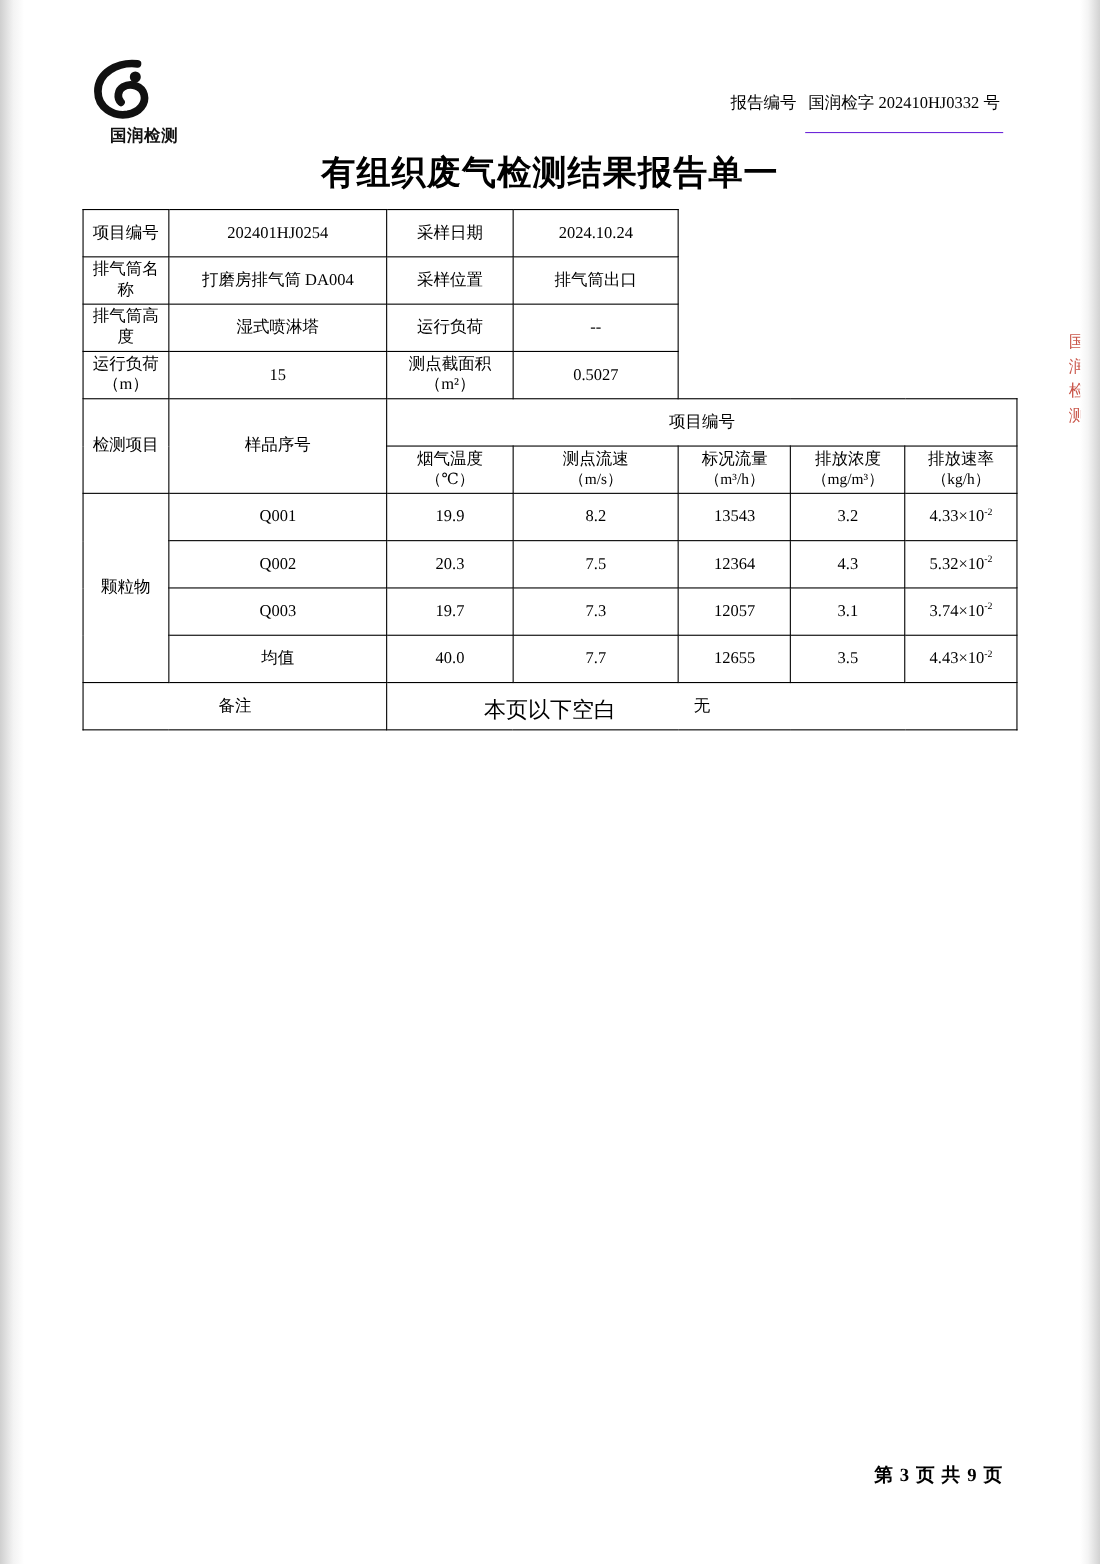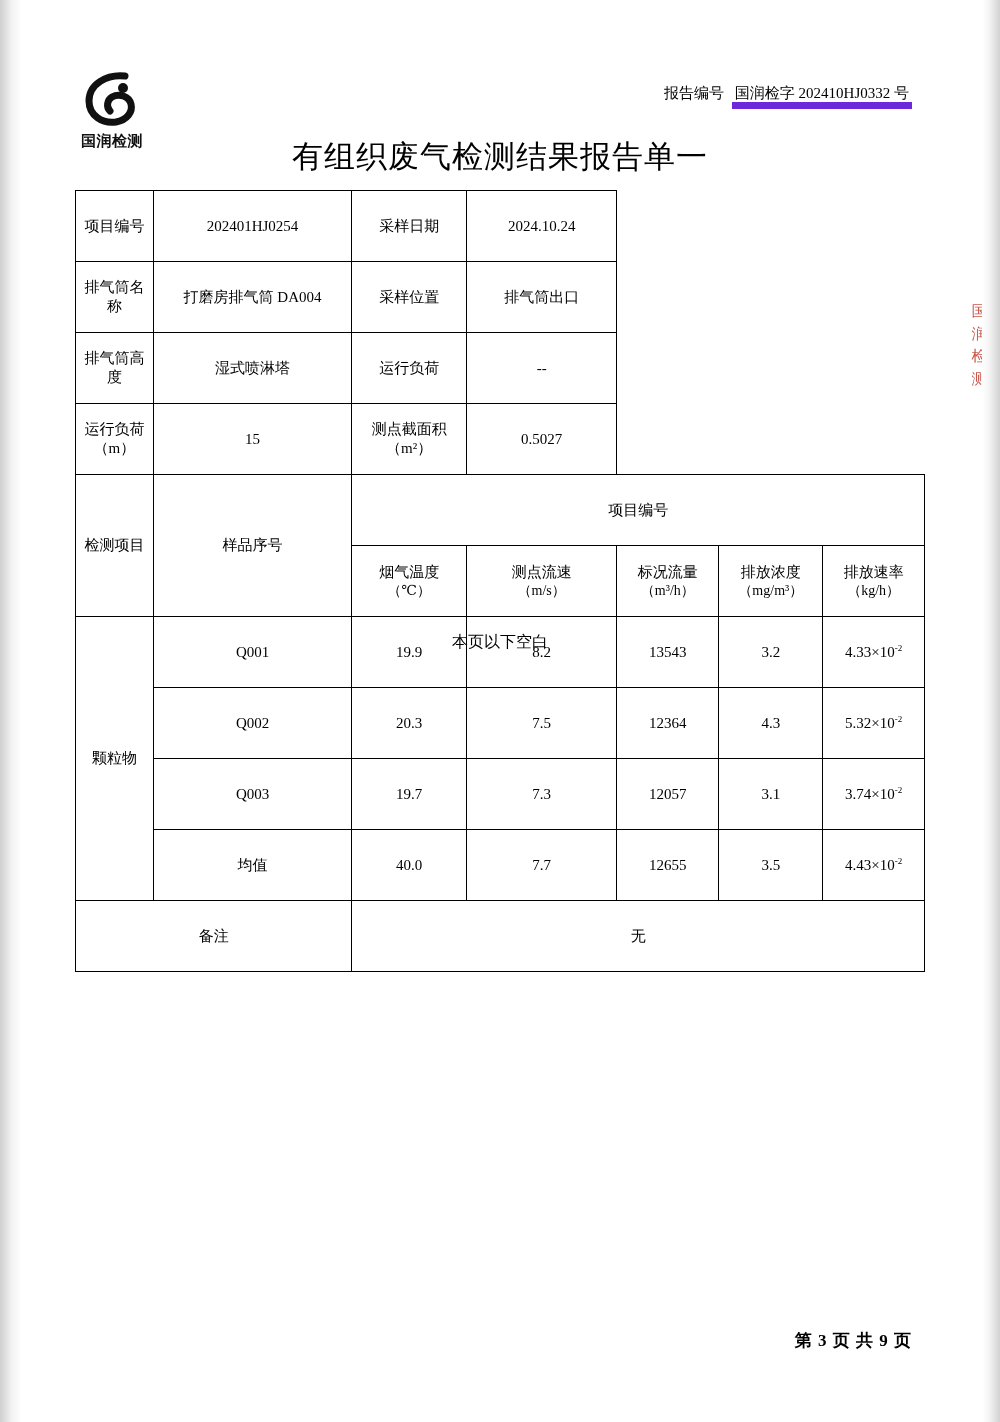--- a/index.html
+++ b/index.html
@@ -33,23 +33,23 @@
     right: 0; top: 0;
     width: 18px; height: 100%;
     background: linear-gradient(to left, #d2d2d2 0%, #f4f4f4 60%, #ffffff 100%);
     pointer-events: none;
   }
 
   
   .logo-block {
     position: absolute;
     left: 62px;
-    top: 68px;
+    top: 50px;
     width: 100px;
-    text-align: center;
+    text-align: right;
   }
   .logo-mark {
     width: 62px;
     height: 62px;
     margin: 0 auto;
     position: relative;
   }
   .logo-name {
     margin-top: 2px;
     font-family: "Liberation Sans", "DejaVu Sans", sans-serif;
@@ -61,60 +61,60 @@
 
   .report-no {
     position: absolute;
     right: 88px;
     top: 84px;
     font-size: 15px;
     white-space: nowrap;
   }
   .report-no .label { margin-right: 4px; }
   .report-no .value {
-    border-bottom: 7px solid #6d28d9;
-    padding: 0 3px 1px 3px;
+    border-bottom: 1px solid #6d28d9;
+    padding: 0 3px 18px 3px;
   }
 
   .doc-title {
     position: absolute;
     left: 0; right: 0;
     top: 136px;
     text-align: center;
     font-size: 31px;
-    font-weight: normal;
+    font-weight: bold;
     letter-spacing: 1px;
     font-family: "Liberation Serif", "DejaVu Serif", serif;
   }
 
   
   table.main {
     position: absolute;
     left: 75px;
     top: 190px;
     width: 850px;
     border-collapse: collapse;
     font-size: 15px;
   }
   table.main td {
     border: 1px solid #000;
     text-align: center;
     vertical-align: middle;
     height: 38px;
-    padding: 16px 4px;
+    padding: 2px 4px;
     line-height: 1.25;
   }
   sup { font-size: 9px; }
   .unit { display: block; font-size: 14px; }
   .note-after {
     position: absolute;
     left: 0; right: 0;
     top: 632px;
     text-align: center;
-    font-size: 16px;
+    font-size: 20px;
   }
 
   
   .footer {
     position: absolute;
     right: 88px;
     bottom: 70px;
     font-size: 17px;
     font-weight: bold;
     letter-spacing: 1px;

